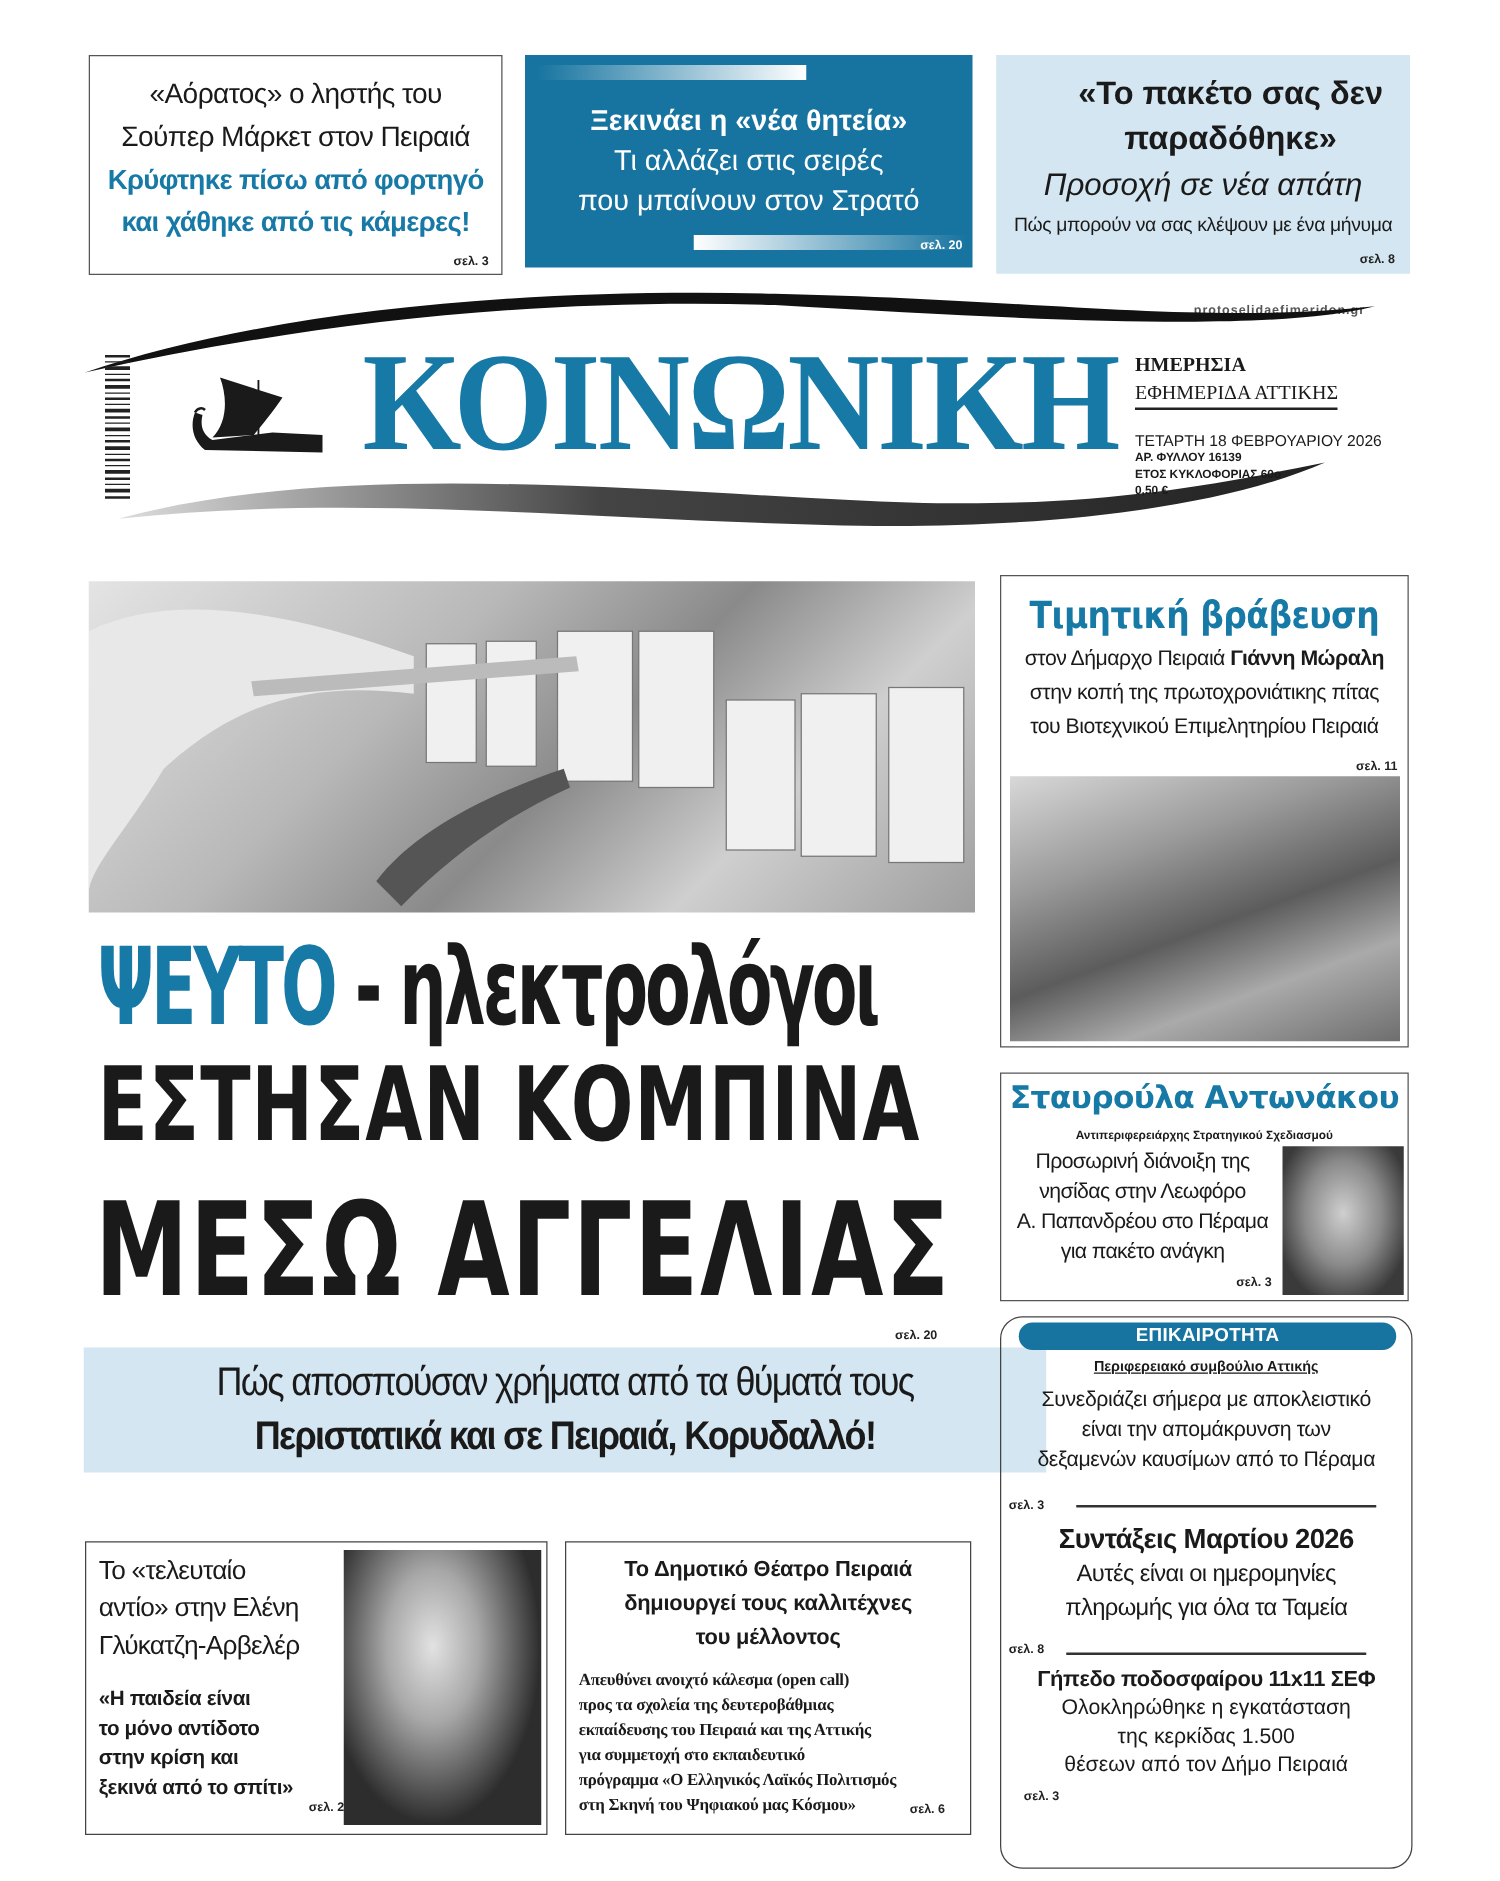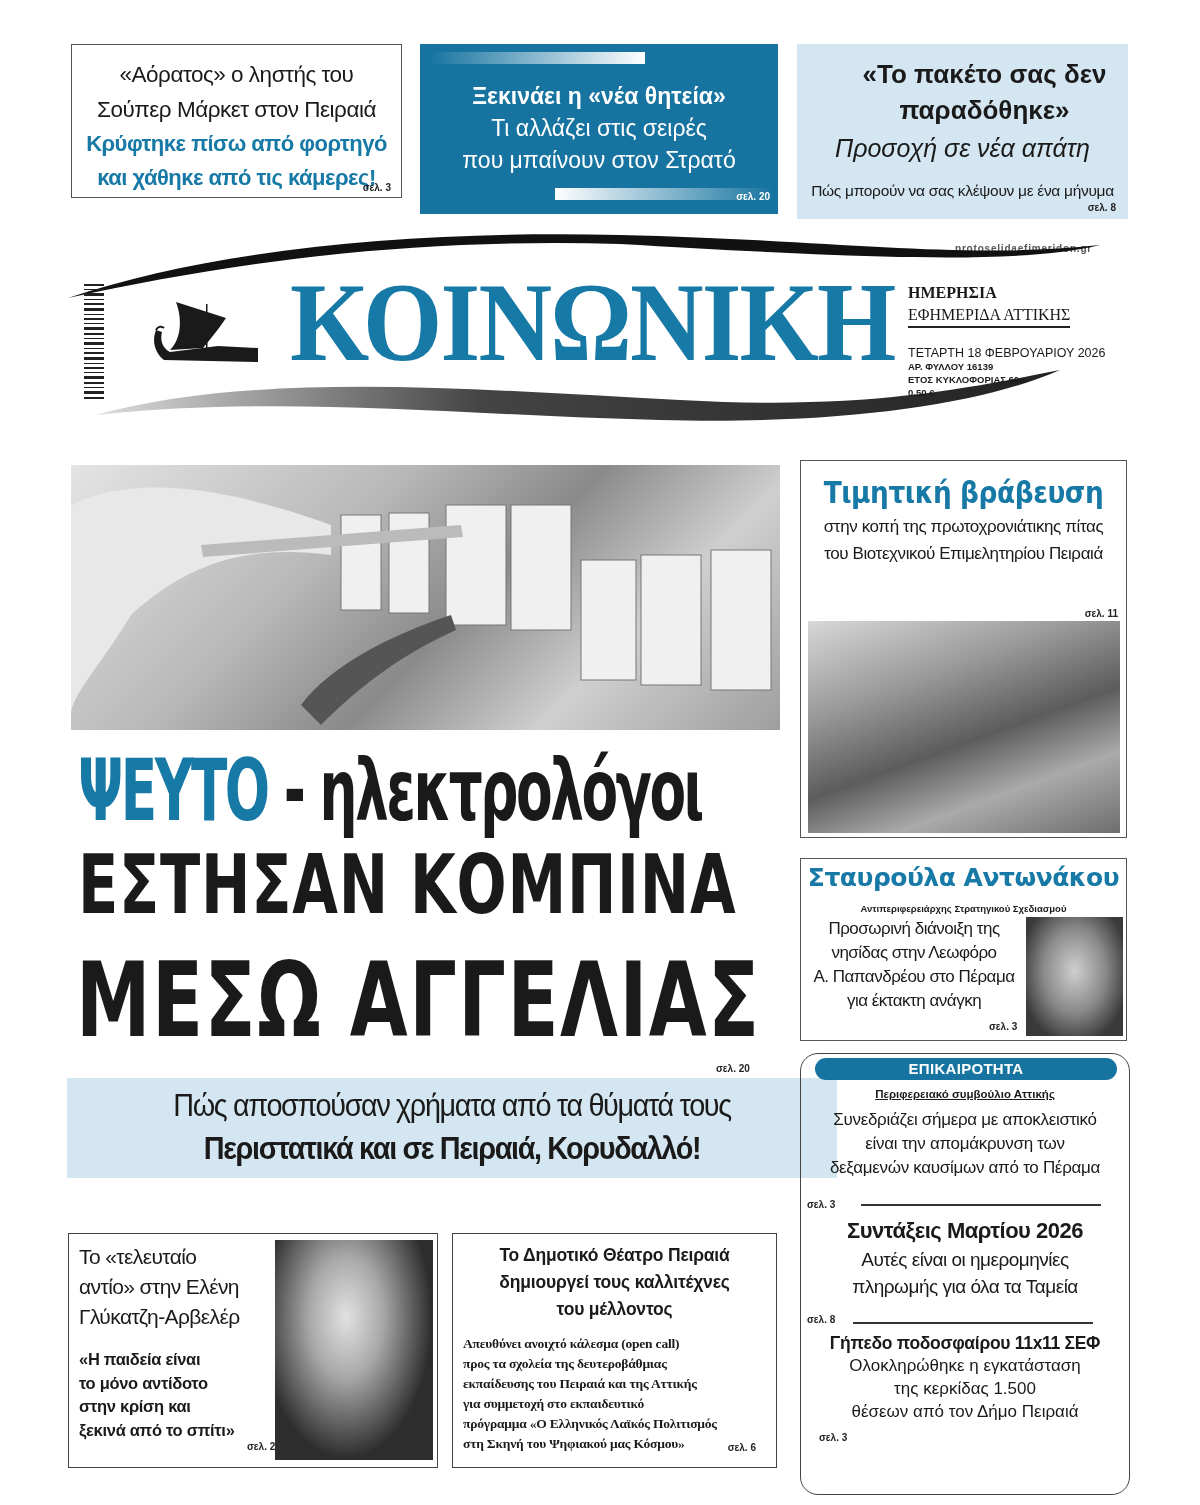--- a/index.html
+++ b/index.html
@@ -7,36 +7,36 @@
       width: 1200px; height: 1505px; background: #ffffff;
       position: relative; overflow: hidden;
       font-family: "Liberation Sans", "DejaVu Sans", sans-serif;
       color: #1a1a1a;
     }
     .abs { position: absolute; }
     .blue { color: #1779a6; }
     .sel { font-family: "Liberation Sans", sans-serif; font-size: 10px; font-weight: bold; color: #222; }
 
     
-    .teaser1 { left: 71px; top: 44px; width: 331px; height: 154px; border: 1.5px solid #555; background: #fff; text-align: center; padding-top: 12px; }
+    .teaser1 { left: 71px; top: 44px; width: 331px; height: 176px; border: 1.5px solid #555; background: #fff; text-align: center; padding-top: 12px; }
     .teaser1 .l1 { font-size: 22.5px; line-height: 35px; color: #1a1a1a; letter-spacing: -0.5px; }
     .teaser1 .l2 { font-size: 22px; line-height: 34px; font-weight: bold; color: #1779a6; letter-spacing: -0.5px; }
     .teaser1 .sel { position: absolute; right: 10px; bottom: 4px; }
 
     .teaser2 { left: 420px; top: 44px; width: 358px; height: 170px; background: #1774a0; text-align: center; color: #fff; padding-top: 36px; }
     .teaser2 .bar-top { position: absolute; left: 10px; top: 8px; width: 215px; height: 12px; background: linear-gradient(90deg, #1774a0, #ffffff); }
     .teaser2 .bar-bot { position: absolute; left: 135px; bottom: 14px; width: 218px; height: 12px; background: linear-gradient(90deg, #ffffff, #1774a0); }
     .teaser2 .l1 { font-size: 23px; line-height: 32px; font-weight: bold; }
     .teaser2 .l2 { font-size: 23px; line-height: 32px; }
     .teaser2 .sel { position: absolute; right: 8px; bottom: 12px; color: #fff; }
 
     .teaser3 { left: 797px; top: 44px; width: 331px; height: 175px; background: #d4e6f1; text-align: center; padding-top: 12px; }
     .teaser3 .l1 { font-size: 26px; line-height: 36px; font-weight: bold; padding-left: 44px; }
     .teaser3 .l2 { font-size: 25px; line-height: 40px; font-style: italic; }
-    .teaser3 .l3 { font-size: 15.5px; line-height: 22px; margin-top: 12px; letter-spacing: -0.3px; }
+    .teaser3 .l3 { font-size: 15.5px; line-height: 22px; margin-top: 2px; letter-spacing: -0.3px; }
     .teaser3 .sel { position: absolute; right: 12px; bottom: 6px; }
 
     .site { left: 955px; top: 243px; font-size: 10px; font-weight: bold; color: #555; letter-spacing: 0.8px; }
 
     
     .swoosh { left: 60px; top: 220px; width: 1080px; height: 230px; }
     .barcode { left: 84px; top: 282px; width: 26px; height: 120px; }
     .ship { left: 148px; top: 290px; width: 120px; height: 80px; }
     .logo { left: 290px; top: 262px; font-family: "Liberation Serif", "DejaVu Serif", serif; font-size: 112px; font-weight: bold; color: #1779a6; letter-spacing: -2px; line-height: 120px; transform: scaleX(0.91); transform-origin: left top; }
     .mast-info { left: 908px; top: 282px; }
@@ -209,34 +209,35 @@
 <div class="abs head-line3">ΜΕΣΩ ΑΓΓΕΛΙΑΣ</div>
 <span class="abs sel main-sel">σελ. 20</span>
 
 <div class="abs sub-box">
   <div class="l1">Πώς αποσπούσαν χρήματα από τα θύματά τους</div>
   <div class="l2">Περιστατικά και σε Πειραιά, Κορυδαλλό!</div>
 </div>
 
 <div class="abs award">
   <div class="title">Τιμητική βράβευση</div>
+  <div class="line"><span>στον Δήμαρχο Πειραιά </span><b>Γιάννη Μώραλη</b></div>
   <div class="line">στην κοπή της πρωτοχρονιάτικης πίτας</div>
   <div class="line">του Βιοτεχνικού Επιμελητηρίου Πειραιά</div>
   <span class="sel">σελ. 11</span>
   <div class="award-photo"></div>
 </div>
 
 <div class="abs stav">
   <div class="name">Σταυρούλα Αντωνάκου</div>
   <div class="role">Αντιπεριφερειάρχης Στρατηγικού Σχεδιασμού</div>
   <div class="text">
     <div>Προσωρινή διάνοιξη της</div>
     <div>νησίδας στην Λεωφόρο</div>
     <div>Α. Παπανδρέου στο Πέραμα</div>
-    <div>για έκτακτη ανάγκη</div>
+    <div>για πακέτο ανάγκη</div>
   </div>
   <span class="sel">σελ. 3</span>
   <div class="stav-photo"></div>
 </div>
 
 <div class="abs news">
   <div class="pill">ΕΠΙΚΑΙΡΟΤΗΤΑ</div>
   <div class="kicker">Περιφερειακό συμβούλιο Αττικής</div>
   <div class="body1">
     <div>Συνεδριάζει σήμερα με αποκλειστικό</div>

